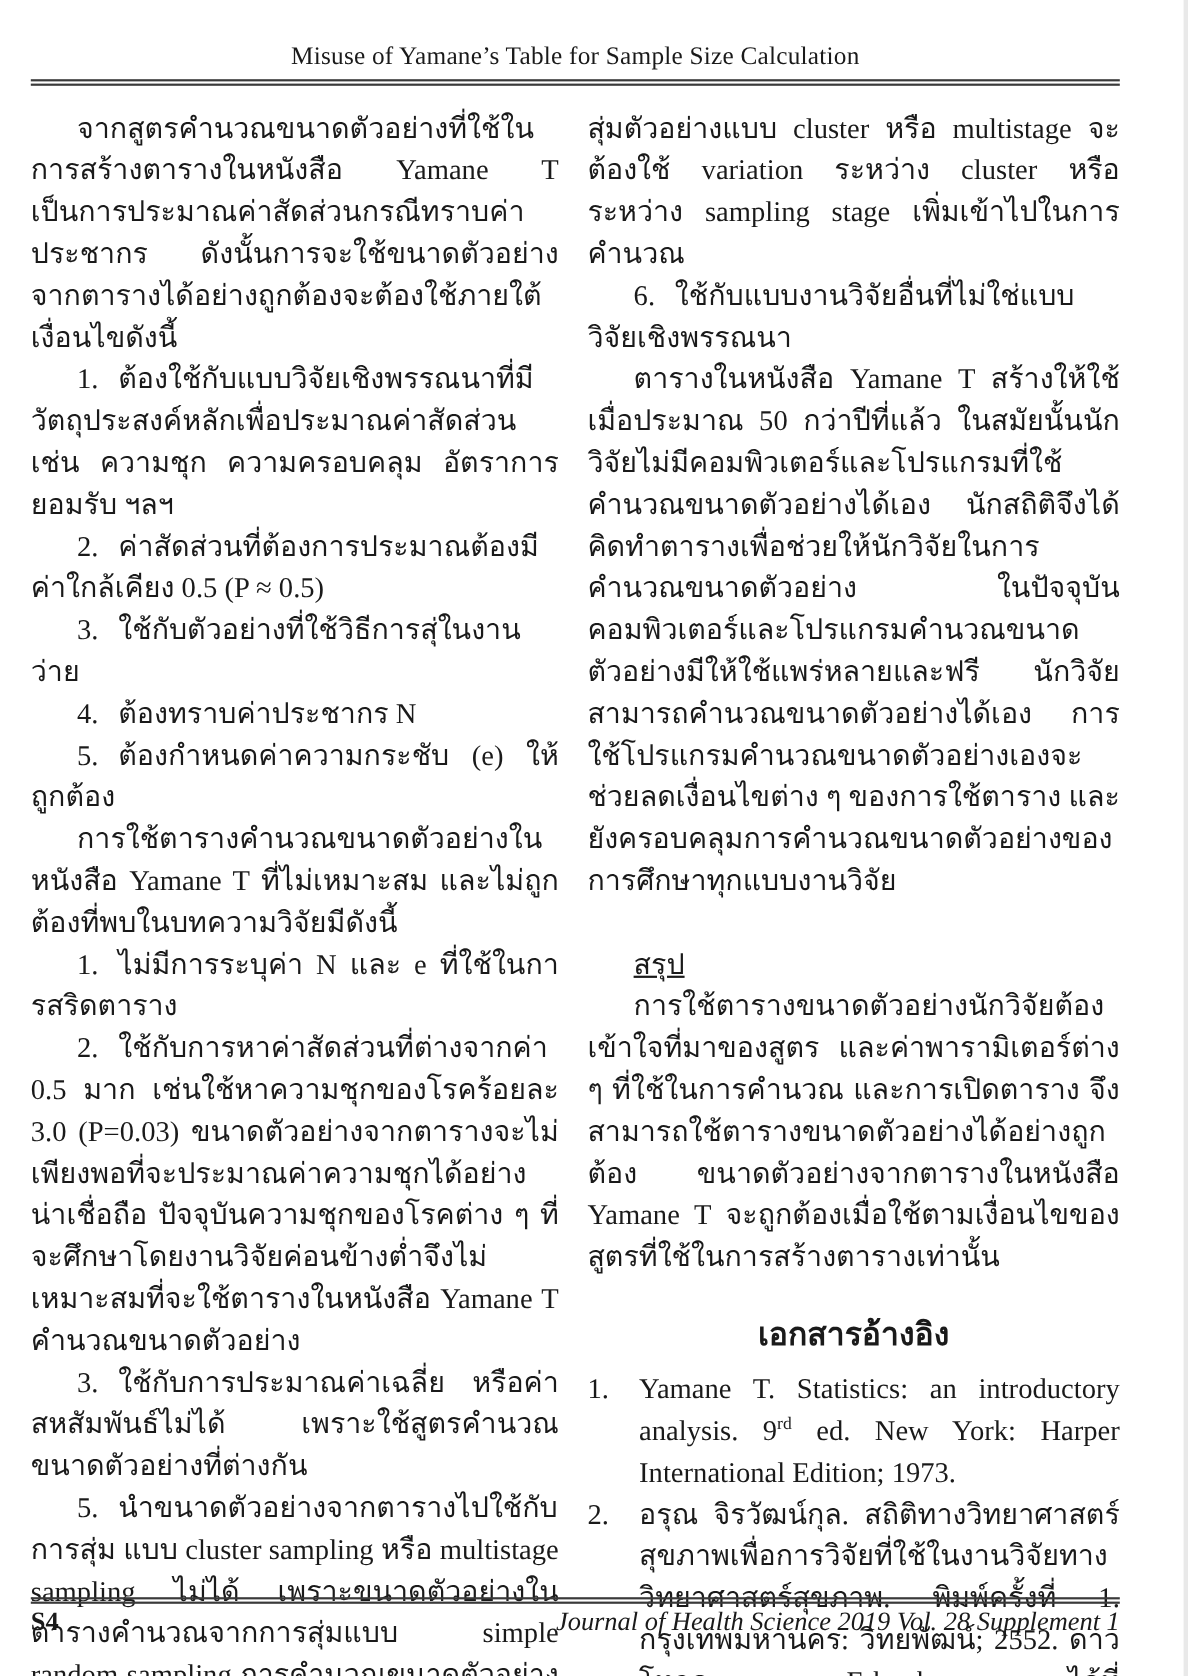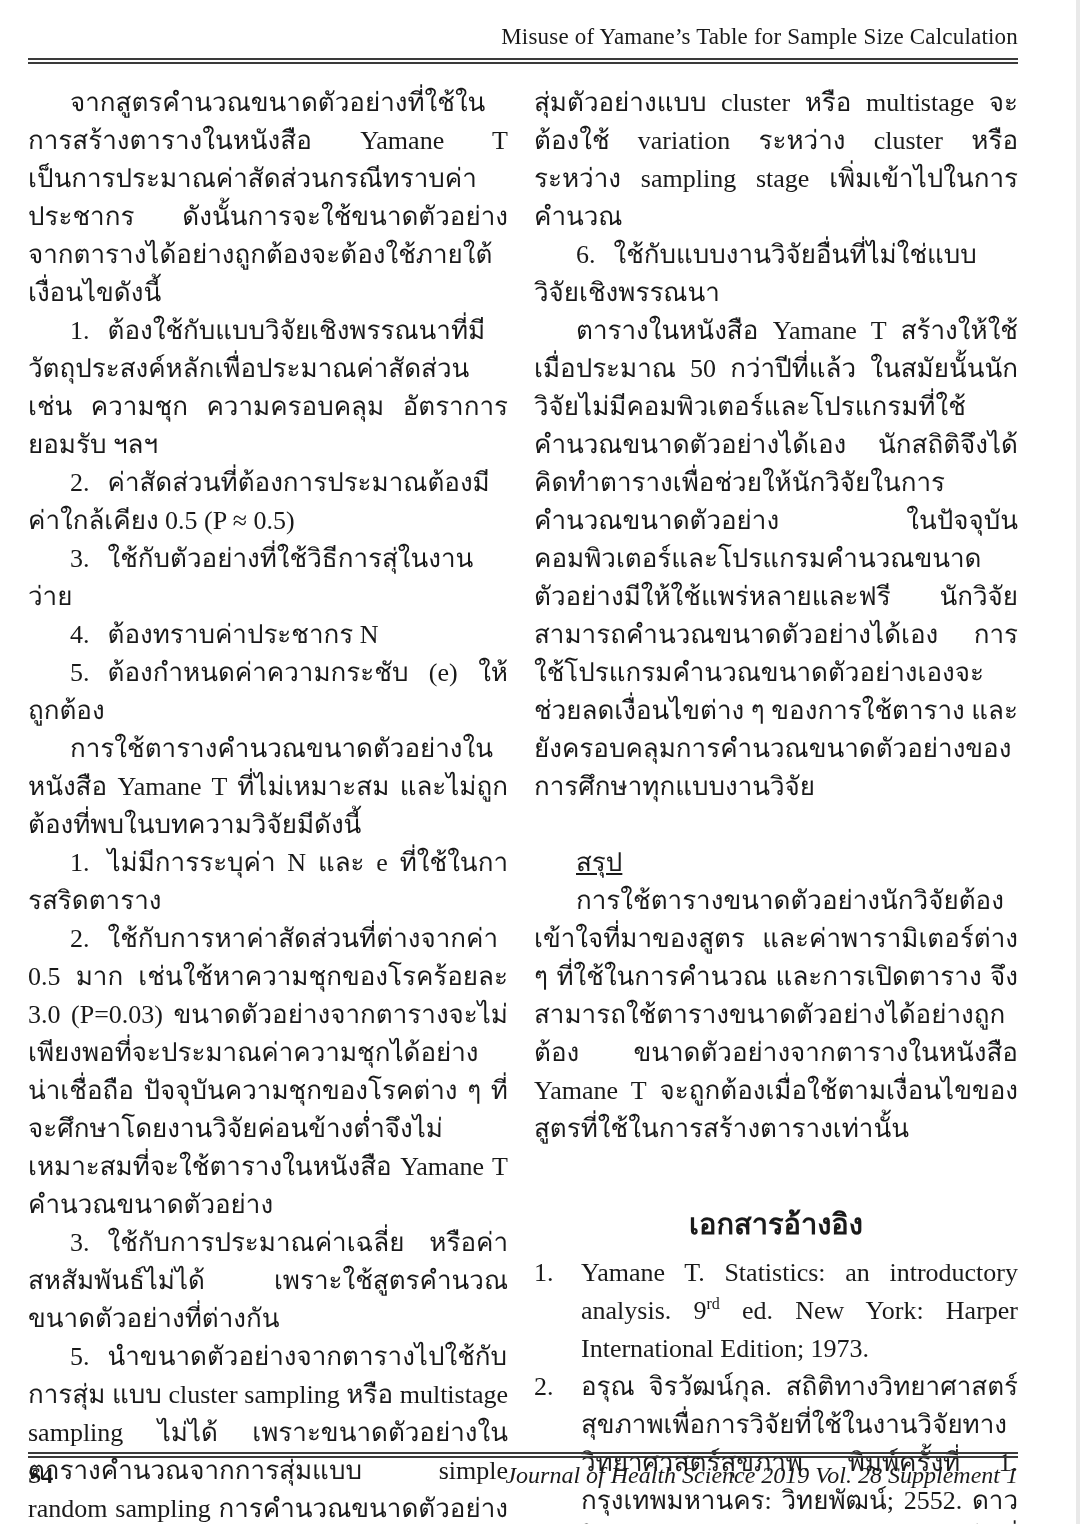--- a/index.html
+++ b/index.html
@@ -11,22 +11,22 @@
     color:#1a1a1a;
     overflow:hidden;
     box-sizing:border-box;
     border-right:4px solid #e9e9e9;
   }
   .content{
     position:absolute;
     left:28px;right:58px;top:0;
   }
   .running-head{
-    padding-top:22px;
-    text-align:right;
+    padding-top:36px;
+    text-align:center;
     font-size:23px;
     line-height:30px;
     letter-spacing:0.2px;
   }
   .double-rule{
     margin-top:6px;
     height:2px;
     border-top:2px solid #3a3a3a;
     border-bottom:2px solid #3a3a3a;
   }
@@ -40,21 +40,21 @@
     font-size:26px;
     line-height:38px;
     text-align:justify;
   }
   .para{margin:0;}
   .ind{text-indent:42px;}
   .num{margin-right:18px;}
   sup{font-size:16px;line-height:0;}
   .summary-label{margin-top:38px;text-decoration:underline;}
   .refs-heading{
-    margin:56px 0 10px 0;
+    margin:32px 0 10px 0;
     text-align:center;
     font-size:29px;
     font-weight:bold;
     line-height:40px;
   }
   .ref{
     margin:0;
     padding-left:47px;
   }
   .rnum{

